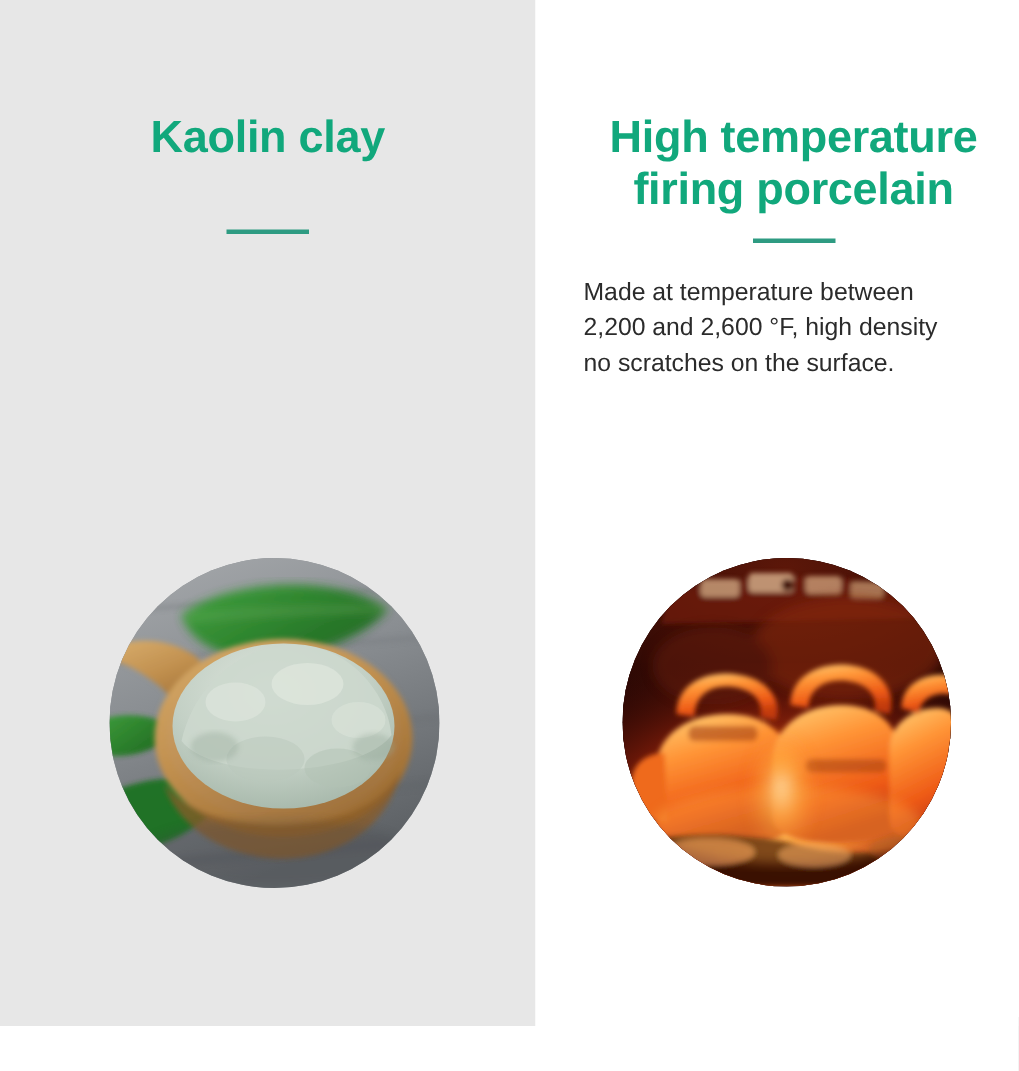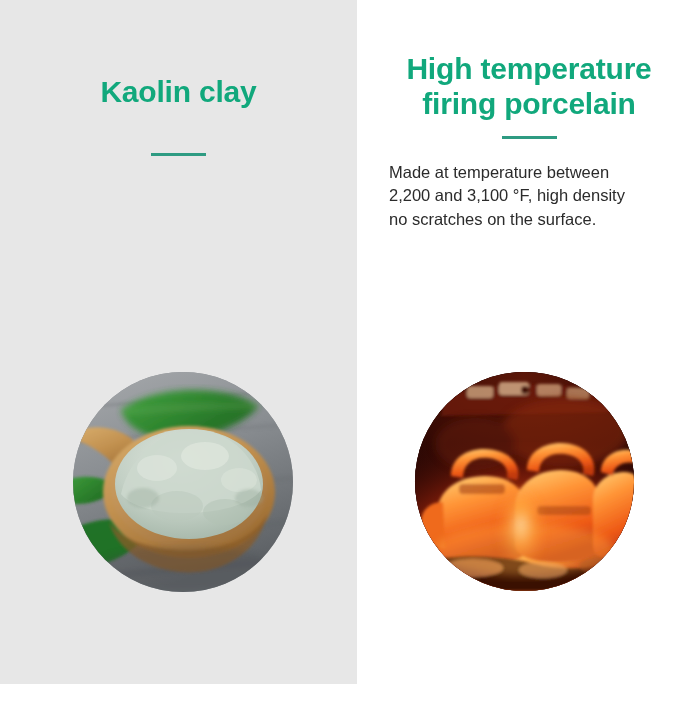--- a/index.html
+++ b/index.html
@@ -39,21 +39,21 @@
     letter-spacing: -0.2px;
   }
   .panel-left .panel-heading {
     font-size: 30px;
     text-align: center;
     padding-top: 74px;
   }
   .panel-right .panel-heading {
     font-size: 30px;
     text-align: center;
-    padding-top: 51px;
+    padding-top: 74px;
     padding-left: 32px;
     padding-right: 10px;
   }
   .divider-wrap {
     display: flex;
   }
   .panel-left .divider-wrap {
     justify-content: center;
     margin-top: 44px;
   }
@@ -205,21 +205,21 @@
 
   <section class="panel panel-right">
     <h2 class="panel-heading" style="white-space: pre-line;">High temperature
 firing porcelain</h2>
 
     <div class="divider-wrap">
       <div class="divider-rule"></div>
     </div>
 
     <p class="panel-body" style="white-space: pre-line;">Made at temperature between
-2,200 and 3,100 °F, high density
+2,200 and 2,600 °F, high density
 no scratches on the surface.</p>
 
     <div class="photo-circle photo-right">
       <svg class="photo-svg" viewBox="0 0 219 219">
         <defs>
           <radialGradient id="kilnBg" cx="0.5" cy="0.78" r="0.95">
             <stop offset="0%" stop-color="#ff9a3c"></stop>
             <stop offset="28%" stop-color="#c23c12"></stop>
             <stop offset="60%" stop-color="#6a1708"></stop>
             <stop offset="100%" stop-color="#24060401"></stop>

